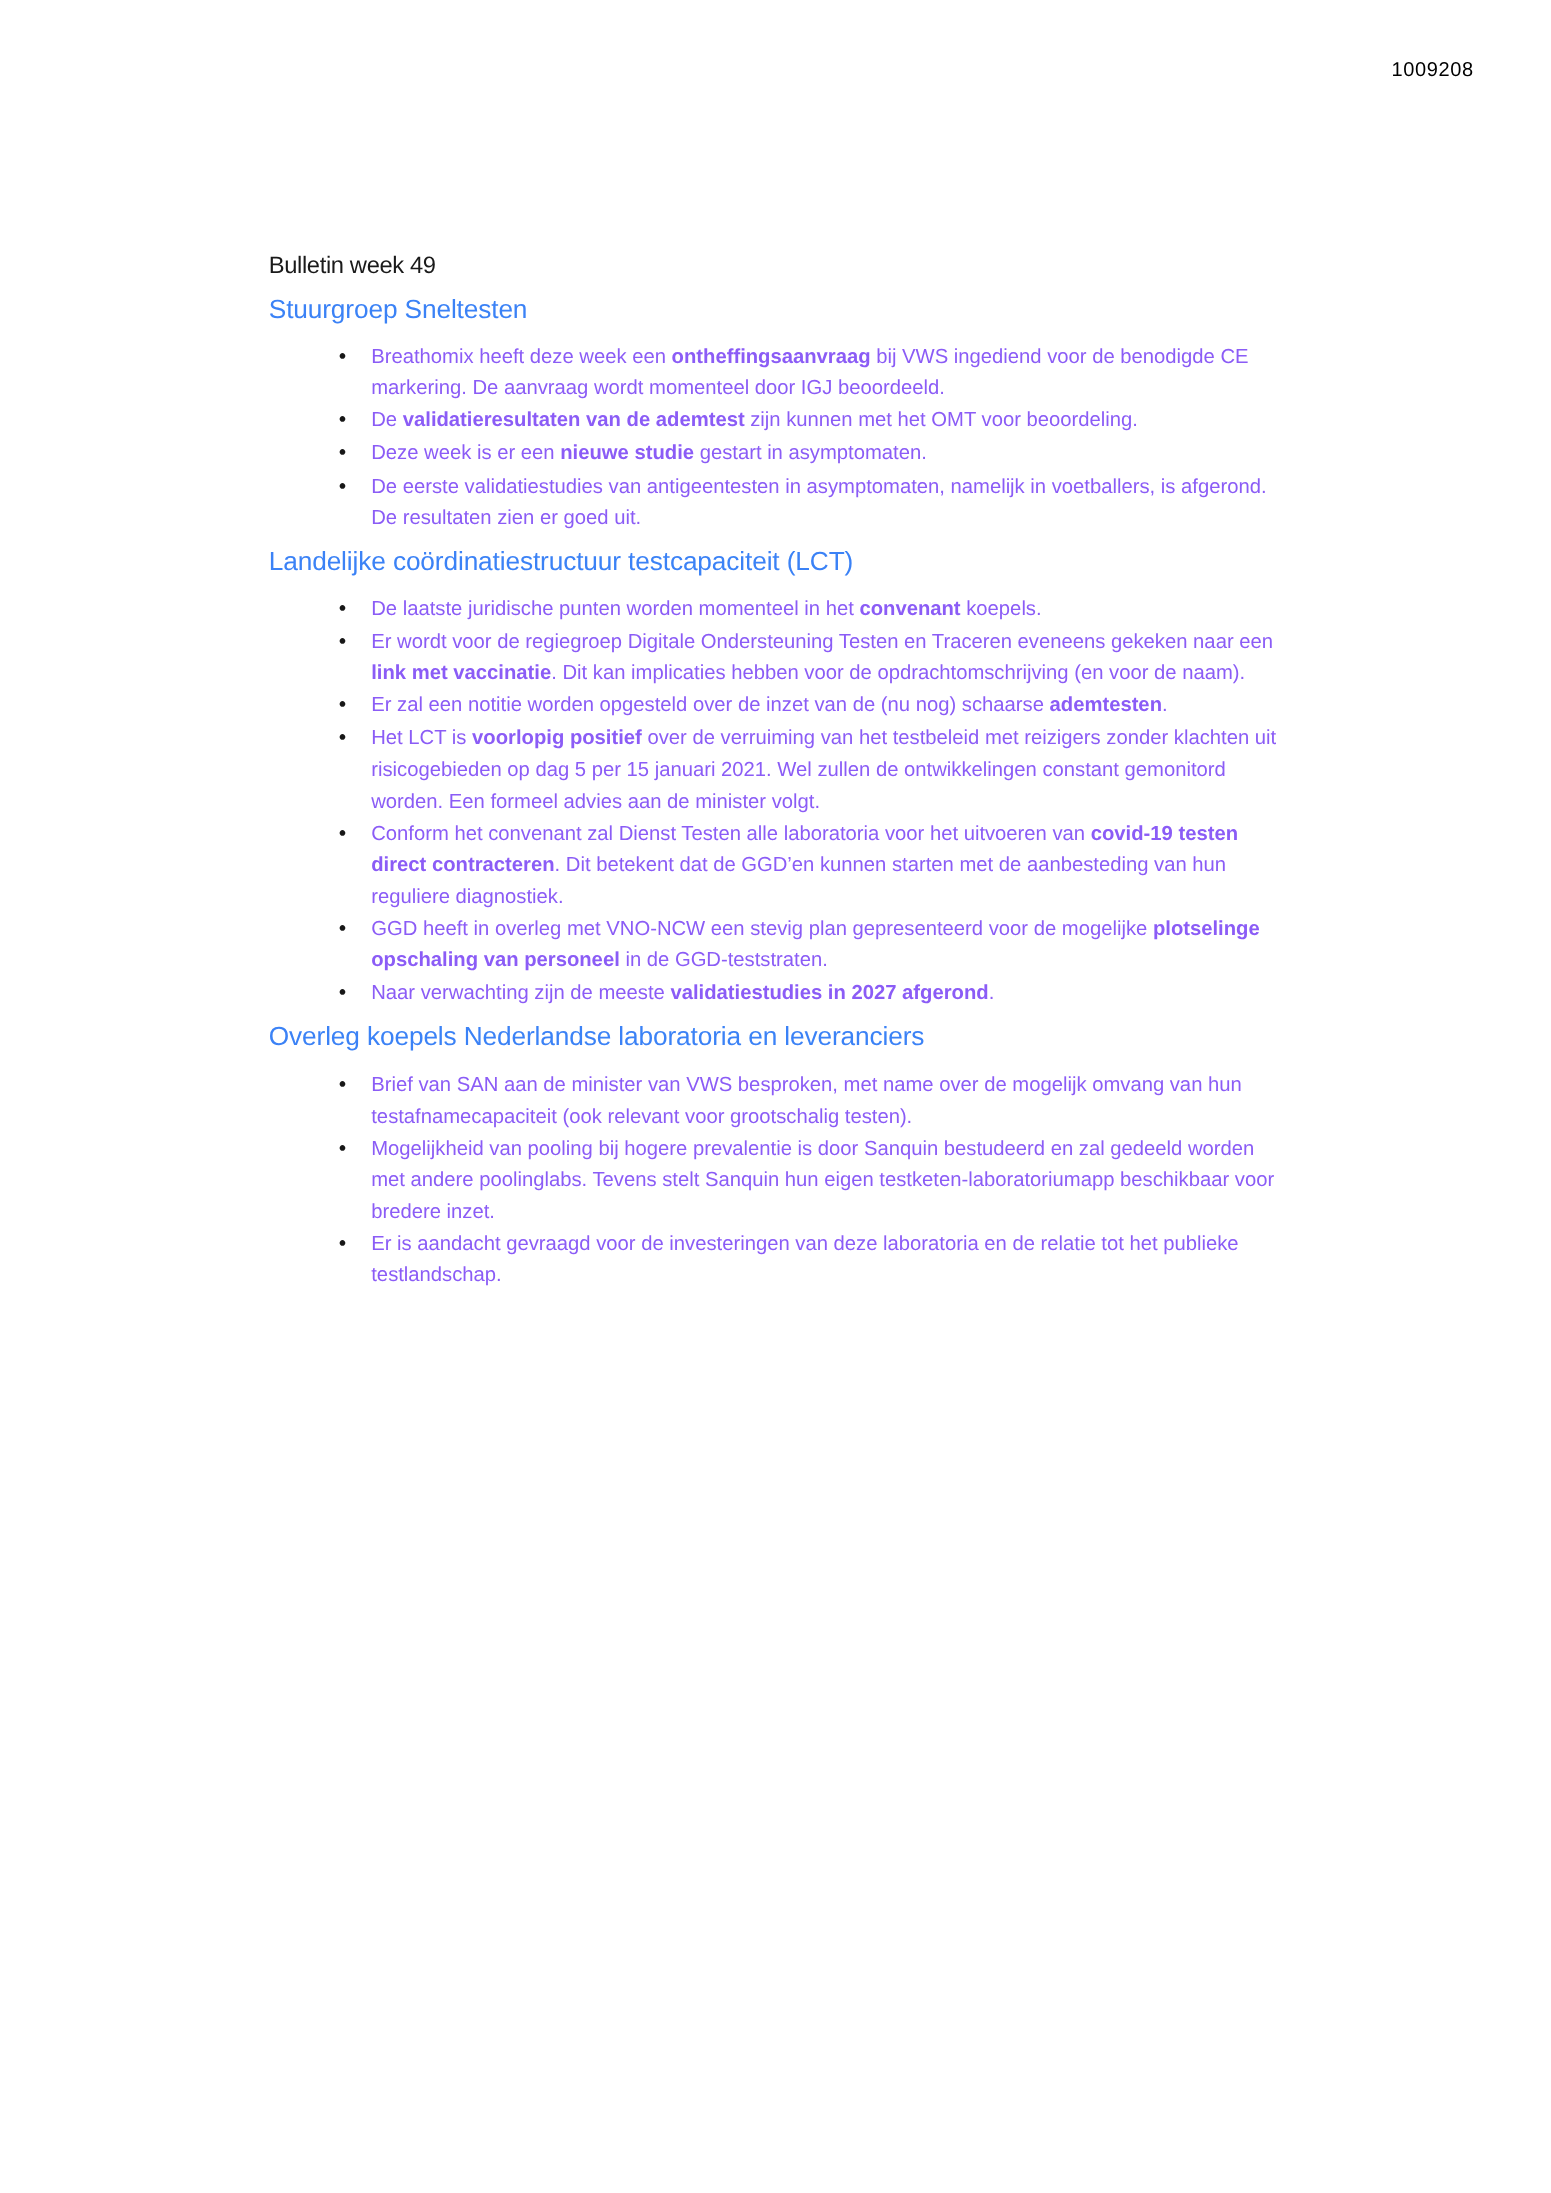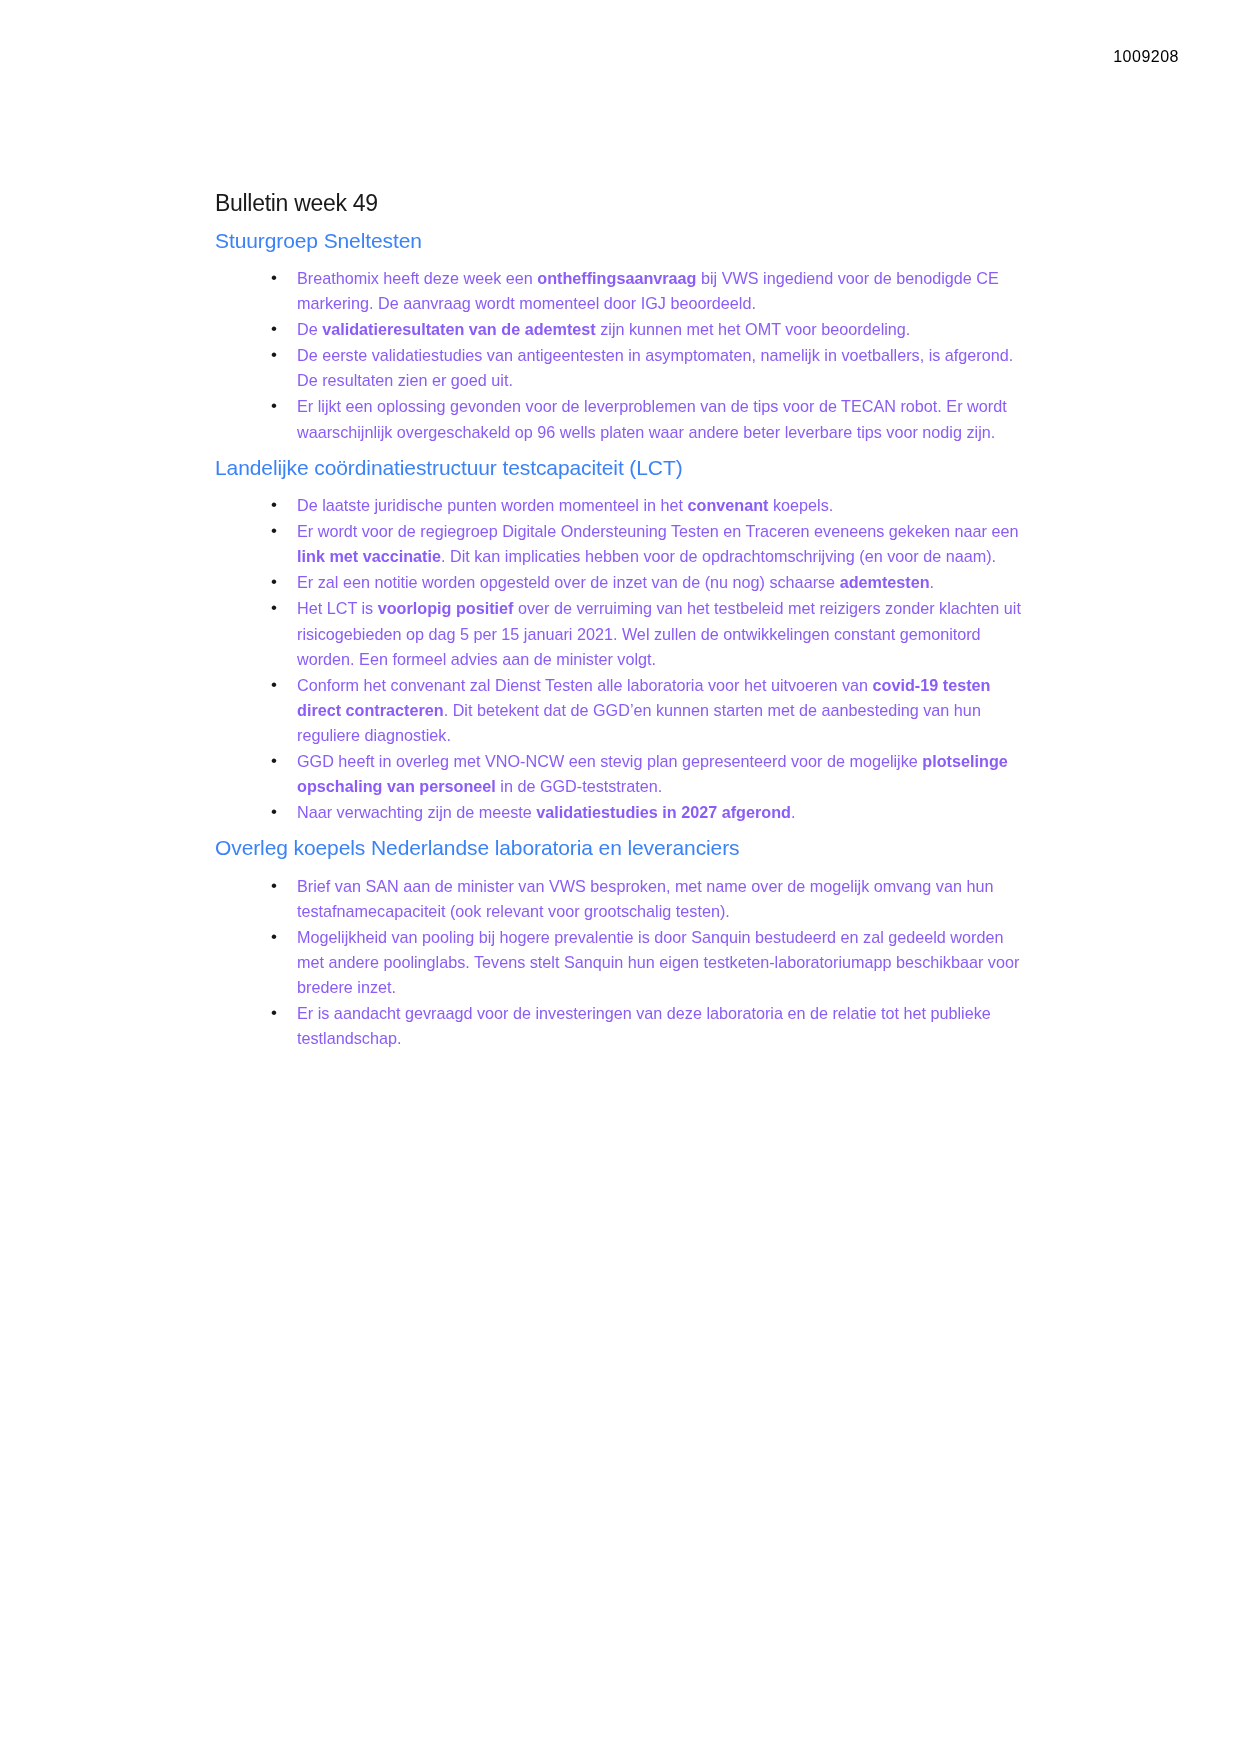--- a/index.html
+++ b/index.html
@@ -29,25 +29,25 @@
     color: #000000;
     font-family: "Liberation Sans", sans-serif;
   }
   .content {
     position: absolute;
     left: 215px;
     top: 190px;
     width: 810px;
   }
   .doc-title {
-    font-size: 23px;
+    font-size: 19px;
     font-weight: 400;
     color: #1a1a1a;
     letter-spacing: -0.3px;
-    margin: 0 0 6px 0;
+    margin: 12px 0 6px 0;
     line-height: 1.2;
   }
   .section-heading {
     font-size: 21px;
     font-weight: 400;
     color: #3b82f6;
     letter-spacing: -0.1px;
     margin: 0;
     line-height: 1.3;
   }
@@ -93,22 +93,22 @@
   <div class="content">
 
     <h1 class="doc-title">Bulletin week 49</h1>
 
     <div id="sections-root">
         <div class="section-block">
           <h2 class="section-heading subtitle">Stuurgroep Sneltesten</h2>
           <ul class="bullets">
             <li><span>Breathomix heeft deze week een </span><span class="b">ontheffingsaanvraag</span><span> bij VWS ingediend voor de benodigde CE markering. De aanvraag wordt momenteel door IGJ beoordeeld.</span></li>
             <li><span>De </span><span class="b">validatieresultaten van de ademtest</span><span> zijn kunnen met het OMT voor beoordeling.</span></li>
+            <li><span>Deze week is er een </span><span class="b">nieuwe studie</span><span> gestart in asymptomaten.</span></li>
             <li><span>De eerste validatiestudies van antigeentesten in asymptomaten, namelijk in voetballers, is afgerond. De resultaten zien er goed uit.</span></li>
-            <li><span>Er lijkt een oplossing gevonden voor de leverproblemen van de tips voor de TECAN robot. Er wordt waarschijnlijk overgeschakeld op 96 wells platen waar andere beter leverbare tips voor nodig zijn.</span></li>
           </ul>
         </div>
         <div class="section-block">
           <h2 class="section-heading">Landelijke coördinatiestructuur testcapaciteit (LCT)</h2>
           <ul class="bullets">
             <li><span>De laatste juridische punten worden momenteel in het </span><span class="b">convenant</span><span> koepels.</span></li>
             <li><span>Er wordt voor de regiegroep Digitale Ondersteuning Testen en Traceren eveneens gekeken naar een </span><span class="b">link met vaccinatie</span><span>. Dit kan implicaties hebben voor de opdrachtomschrijving (en voor de naam).</span></li>
             <li><span>Er zal een notitie worden opgesteld over de inzet van de (nu nog) schaarse </span><span class="b">ademtesten</span><span>.</span></li>
             <li><span>Het LCT is </span><span class="b">voorlopig positief</span><span> over de verruiming van het testbeleid met reizigers zonder klachten uit risicogebieden op dag 5 per 15 januari 2021. Wel zullen de ontwikkelingen constant gemonitord worden. Een formeel advies aan de minister volgt.</span></li>
             <li><span>Conform het convenant zal Dienst Testen alle laboratoria voor het uitvoeren van </span><span class="b">covid-19 testen direct contracteren</span><span>. Dit betekent dat de GGD’en kunnen starten met de aanbesteding van hun reguliere diagnostiek.</span></li>

